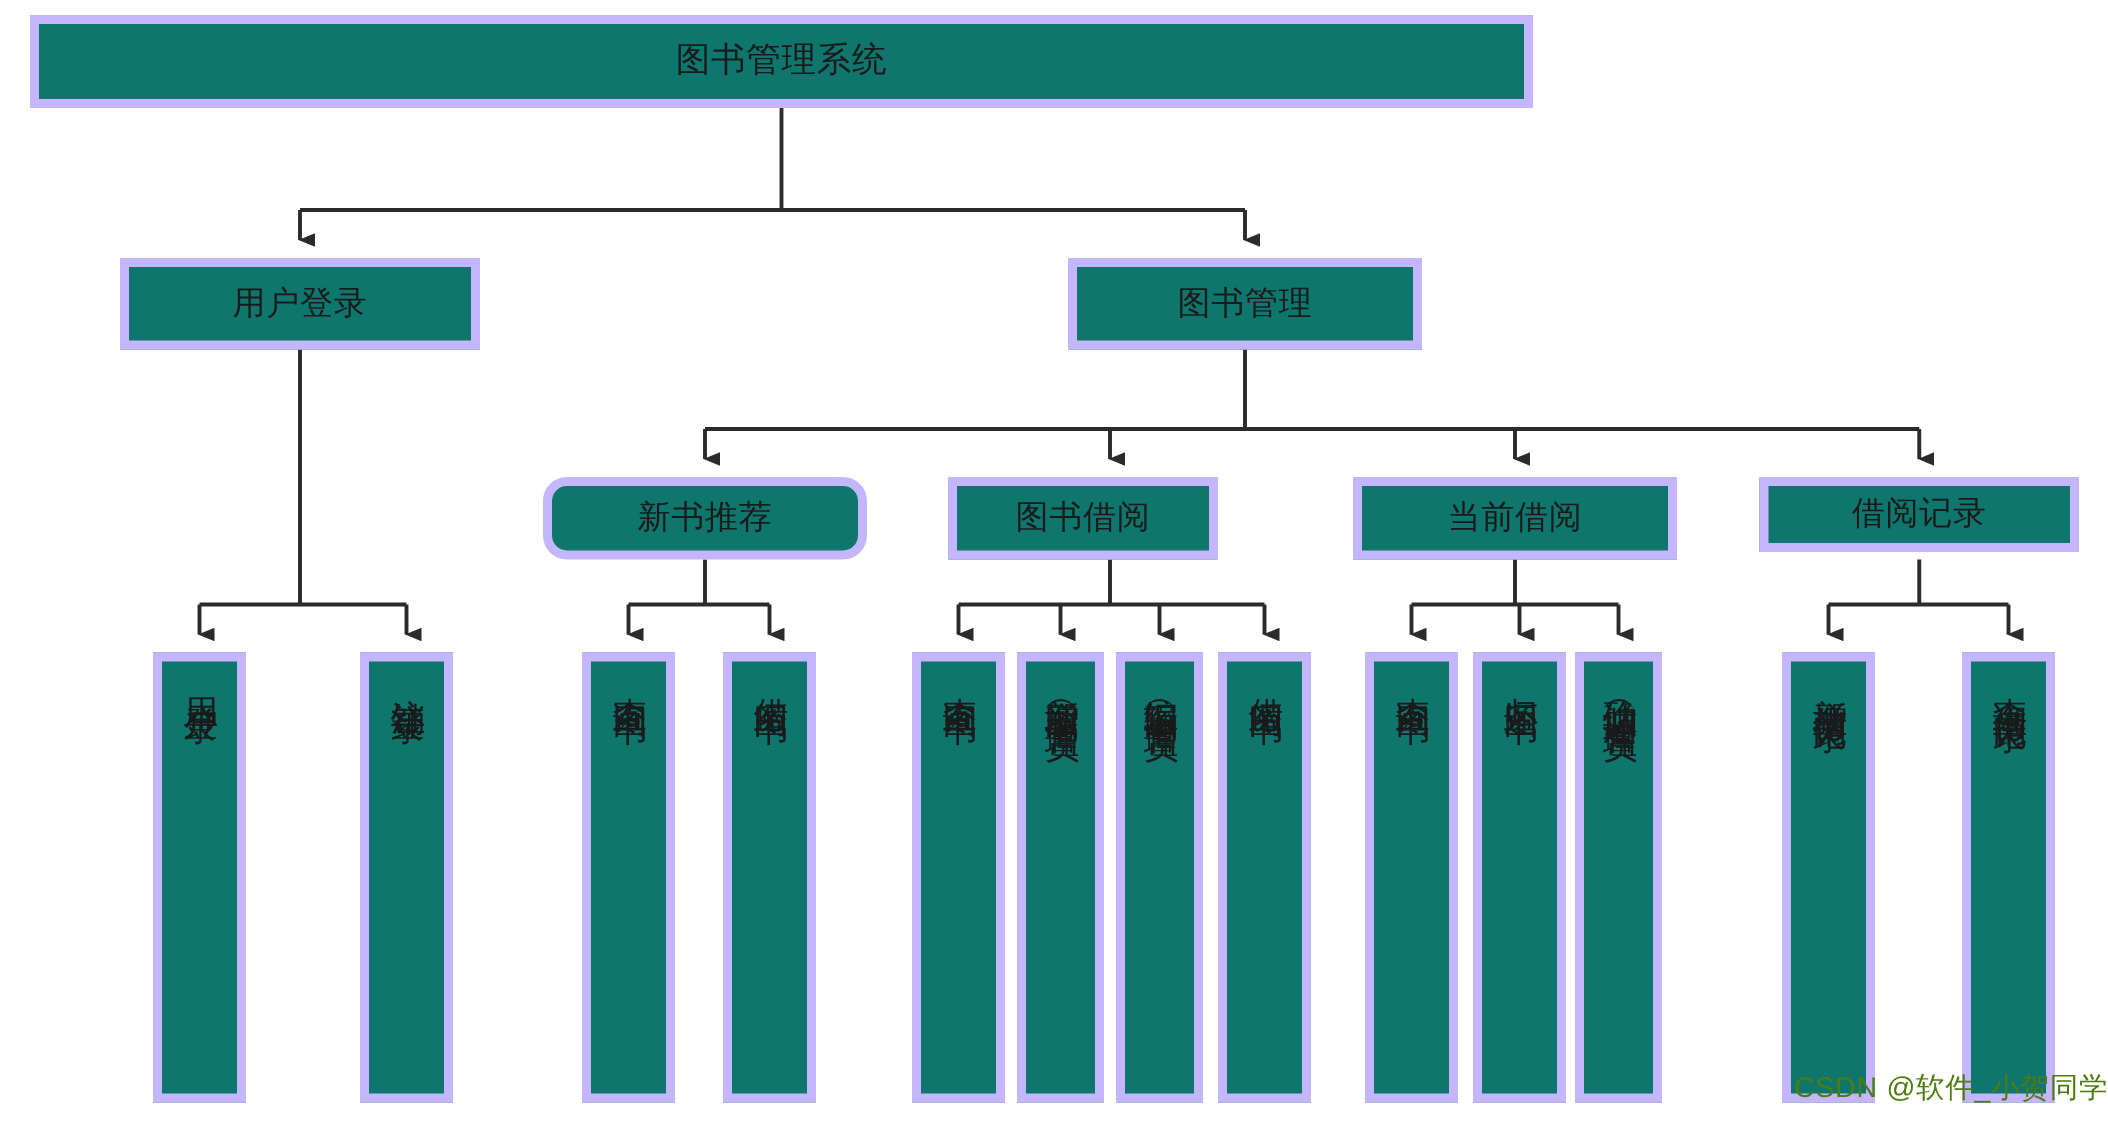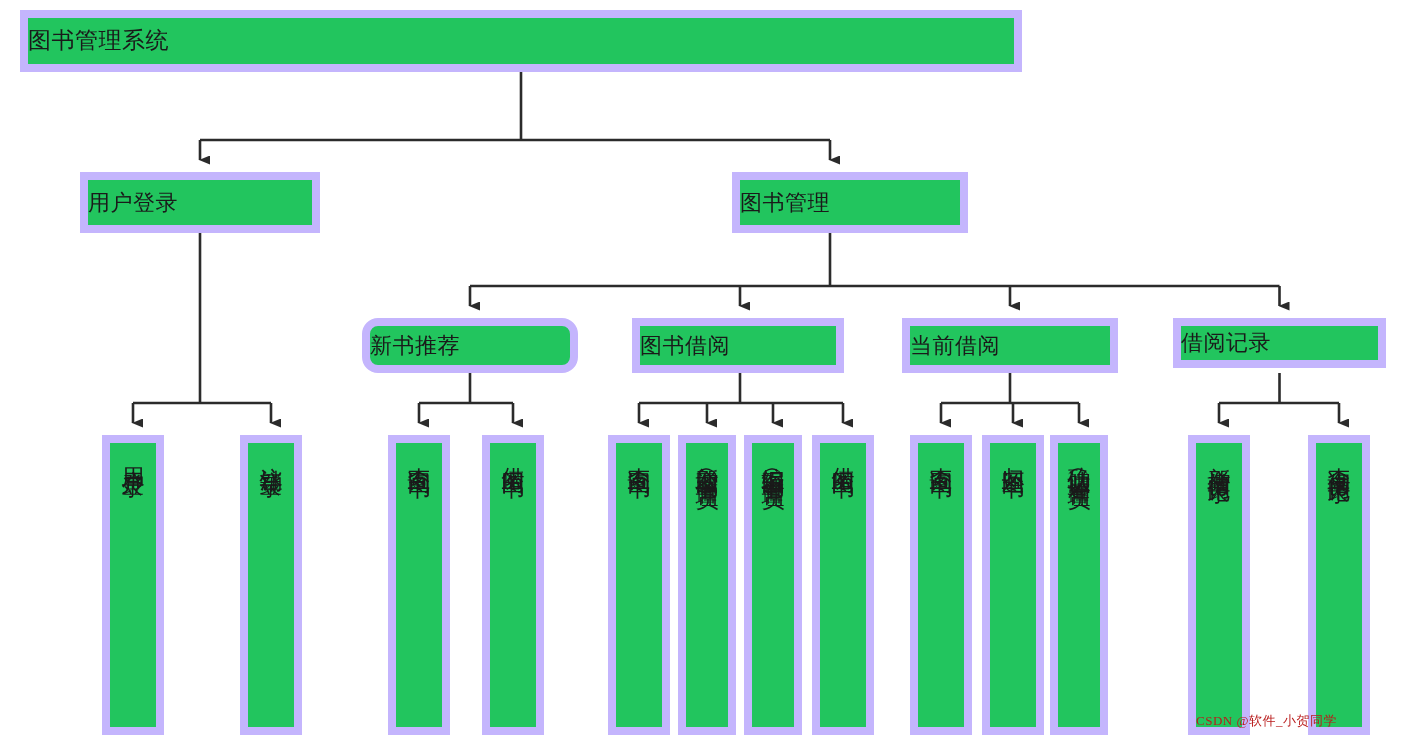--- a/index.html
+++ b/index.html
@@ -22,25 +22,25 @@
     position: absolute;
     left: 0;
     top: 0;
     width: 1405px;
     height: 747px;
     pointer-events: none;
   }
   .node {
     position: absolute;
     box-sizing: border-box;
-    background: #22c55e;
-    border: 8px solid #c4b5fd;
+    background: #0f766e;
+    border: 6px solid #c4b5fd;
     display: flex;
     align-items: center;
-    justify-content: flex-start;
+    justify-content: center;
     text-align: center;
     color: #1a1a1a;
   }
   .node-label {
     display: block;
     line-height: 1.18;
     letter-spacing: 0.5px;
   }
   .node.horizontal .node-label {
     font-size: 22px;
@@ -55,25 +55,25 @@
   .node.vertical .node-label {
     writing-mode: vertical-rl;
     text-orientation: upright;
     font-size: 23px;
     letter-spacing: 3px;
     white-space: nowrap;
     margin: 0 auto;
   }
   .watermark {
     position: absolute;
-    font-size: 13px;
-    color: #b91c1c;
+    font-size: 19px;
+    color: #4d7c0f;
     white-space: nowrap;
     letter-spacing: 0.5px;
-    font-family: Liberation Serif, serif;
+    font-family: Liberation Sans, sans-serif;
   }
 </style>
 </head>
 <body>
 
 <div id="diagram-root">
 
   <svg id="edges-layer" viewBox="0 0 1405 747" width="1405" height="747" xmlns="http://www.w3.org/2000/svg">
     <defs>
       <marker id="arrowhead" markerWidth="9" markerHeight="11" refX="4.5" refY="10" orient="auto" markerUnits="userSpaceOnUse">
@@ -117,27 +117,27 @@
       </g>
   </svg>
 
   <div id="nodes-layer">
       <div class="node horizontal root" style="left: 20px; top: 10px; width: 1002px; height: 62px;">
         <span class="node-label">图书管理系统</span>
       </div>
       <div class="node horizontal" style="left: 80px; top: 172px; width: 240px; height: 61px;">
         <span class="node-label">用户登录</span>
       </div>
-      <div class="node horizontal" style="left: 732px; top: 172px; width: 236px; height: 61px;">
+      <div class="node horizontal" style="left: 712px; top: 172px; width: 236px; height: 61px;">
         <span class="node-label">图书管理</span>
       </div>
       <div class="node horizontal" style="left: 362px; top: 318px; width: 216px; height: 55px; border-radius: 16px;">
         <span class="node-label">新书推荐</span>
       </div>
-      <div class="node horizontal" style="left: 632px; top: 318px; width: 212px; height: 55px;">
+      <div class="node horizontal" style="left: 632px; top: 318px; width: 180px; height: 55px;">
         <span class="node-label">图书借阅</span>
       </div>
       <div class="node horizontal" style="left: 902px; top: 318px; width: 216px; height: 55px;">
         <span class="node-label">当前借阅</span>
       </div>
       <div class="node horizontal" style="left: 1173px; top: 318px; width: 213px; height: 50px;">
         <span class="node-label">借阅记录</span>
       </div>
       <div class="node vertical" style="left: 102px; top: 435px; width: 62px; height: 300px;">
         <span class="node-label">用户登录</span>

